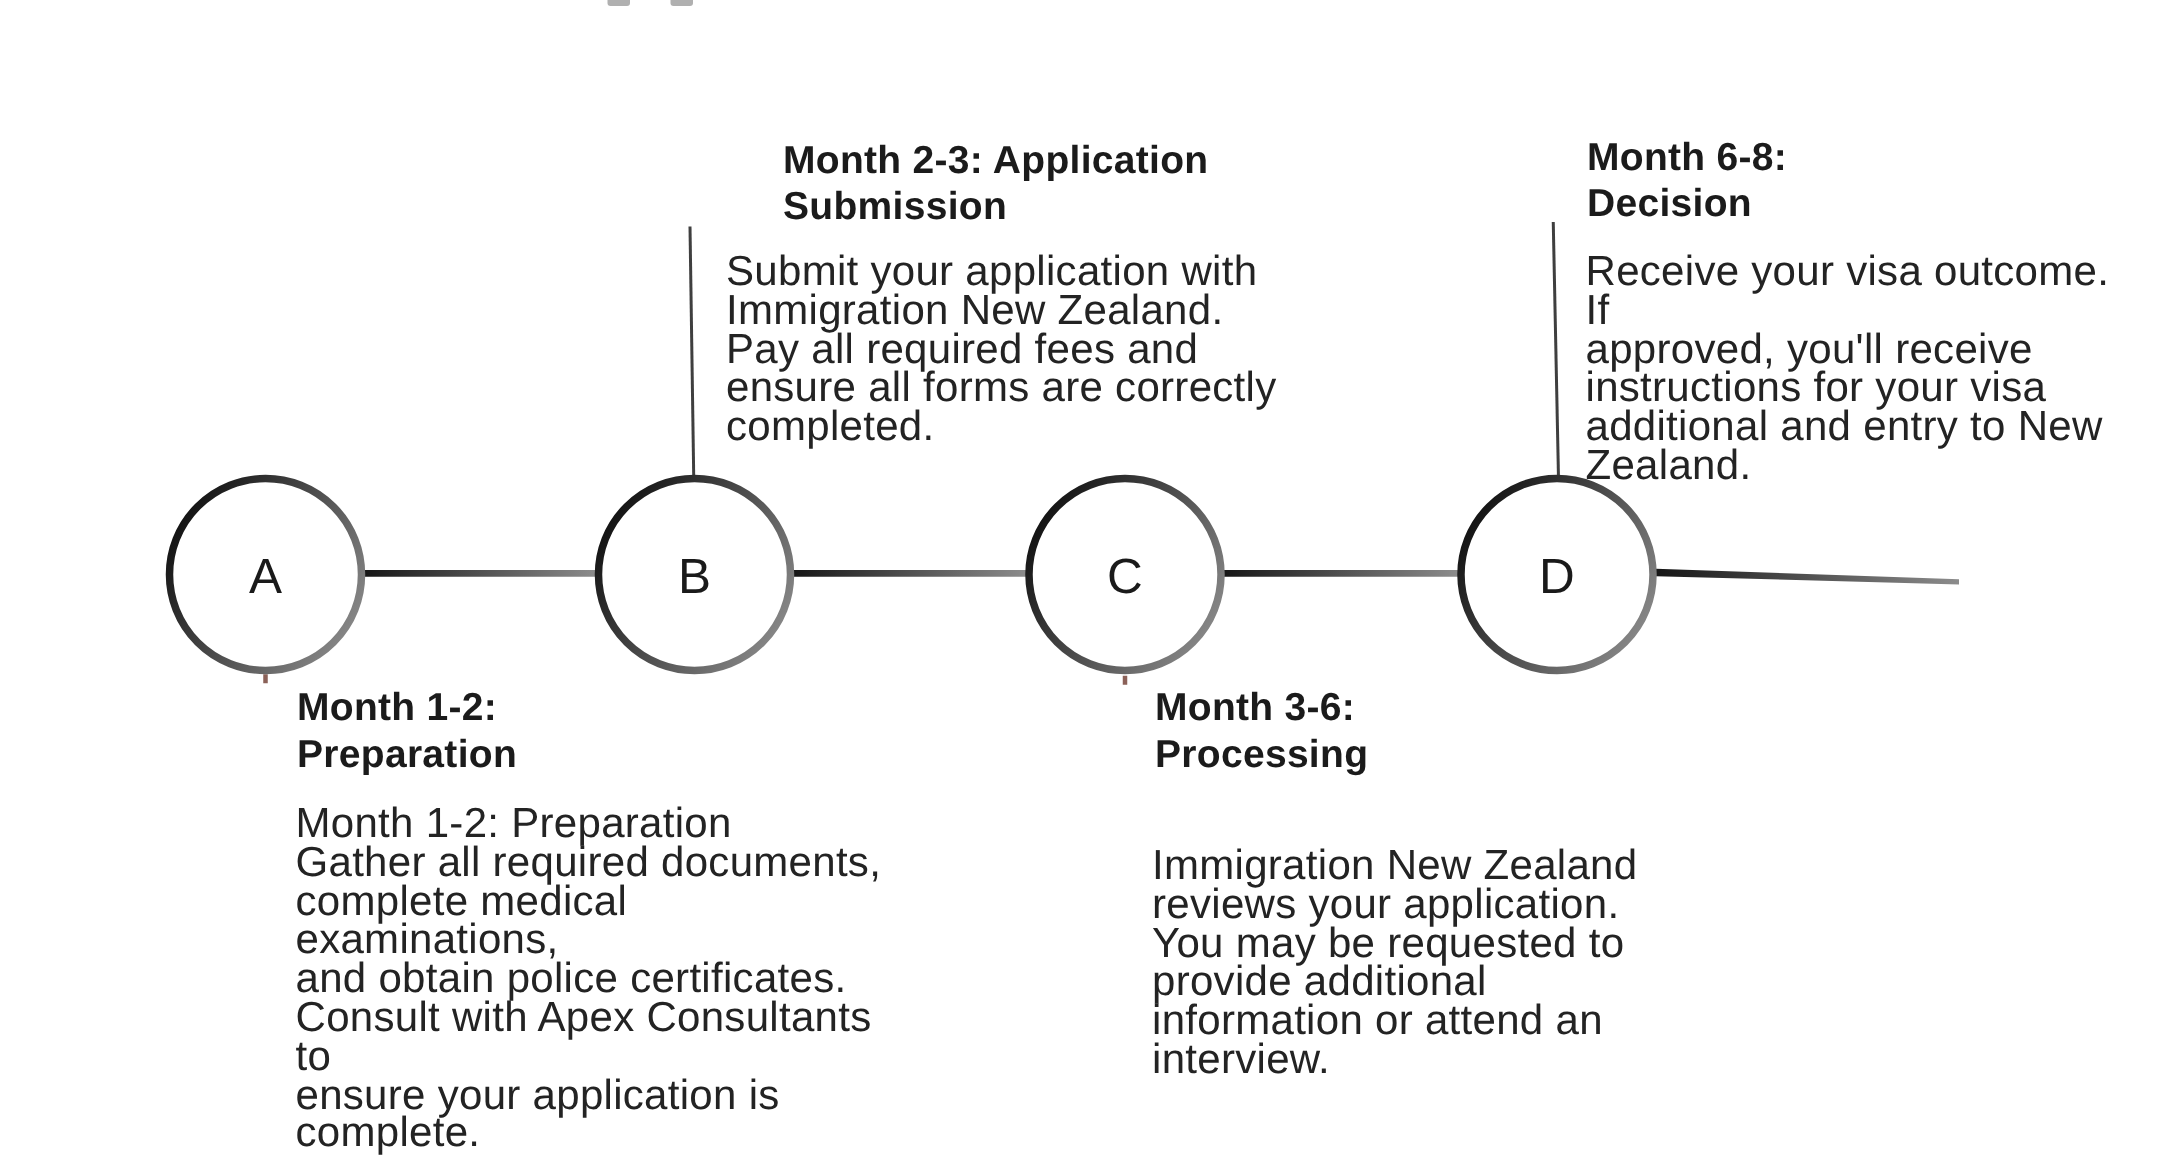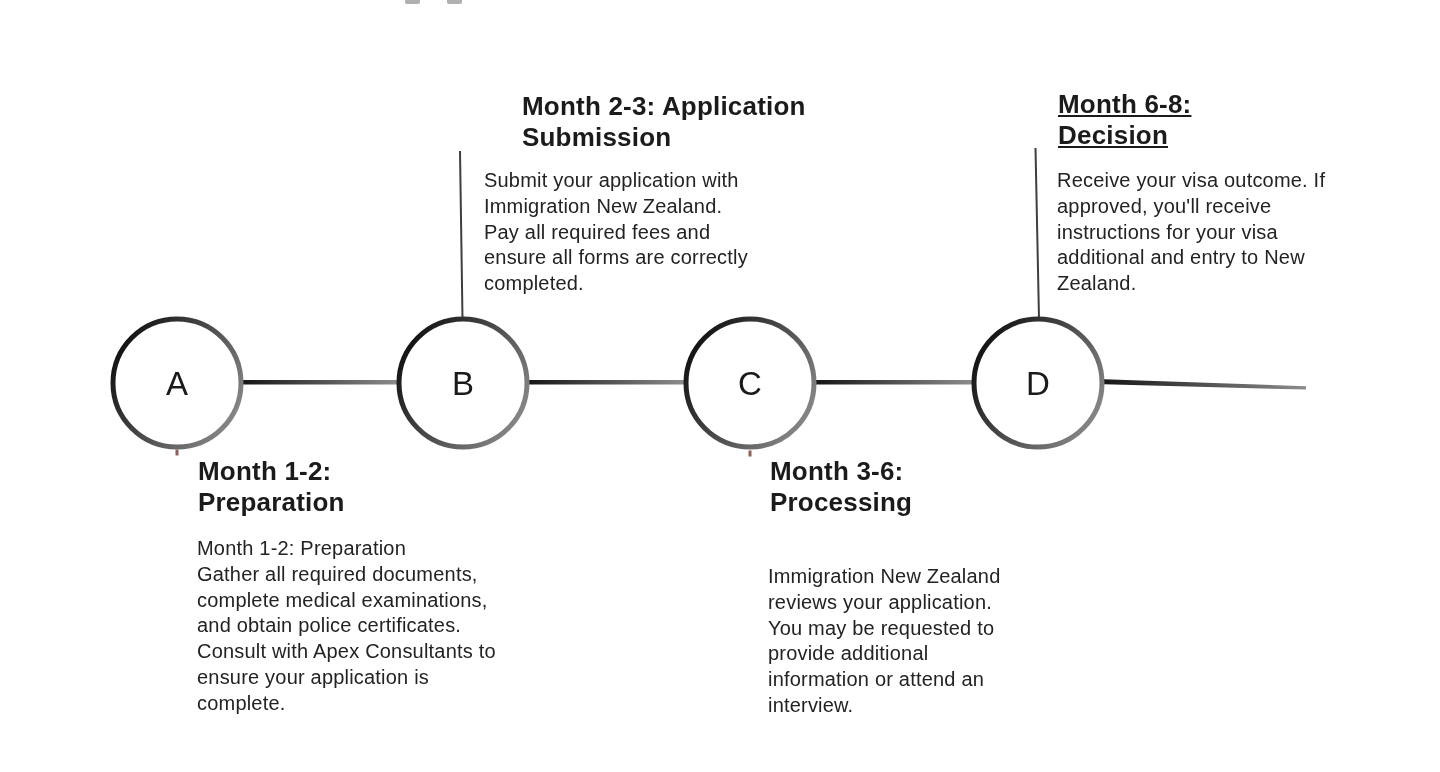--- a/index.html
+++ b/index.html
@@ -14,21 +14,21 @@
     position:absolute;
     font-weight:bold;
     font-size:26px;
     line-height:31px;
     color:#1b1b1b;
     letter-spacing:0.2px;
     white-space:pre-line;
   }
   .stage-body{
     position:absolute;
-    font-size:20px;
+    font-size:28px;
     line-height:25.8px;
     color:#232323;
     letter-spacing:0.2px;
     white-space:pre-line;
   }
   .crop-fragment{
     position:absolute;
     top:0;height:4px;width:15px;
     background:#b0b0b0;
     border-radius:0 0 2px 2px;
@@ -83,21 +83,21 @@
   </svg>
 
   <div class="stage-title" style="left:484px;top:91px;width:400px;margin-left:38px;">Month 2-3: Application
 Submission</div>
   <div class="stage-body" style="left:484px;top:168px;width:400px;">Submit your application with
 Immigration New Zealand.
 Pay all required fees and
 ensure all forms are correctly
 completed.</div>
 
-  <div class="stage-title" style="left:1058px;top:89px;width:360px;text-decoration:underline;">Month 6-8:
+  <div class="stage-title" style="left:1058px;top:89px;width:360px;">Month 6-8:
 Decision</div>
   <div class="stage-body" style="left:1057px;top:168px;width:370px;">Receive your visa outcome. If
 approved, you'll receive
 instructions for your visa
 additional and entry to New
 Zealand.</div>
 
   <div class="stage-title" style="left:198px;top:456px;width:360px;">Month 1-2:
 Preparation</div>
   <div class="stage-body" style="left:197px;top:536px;width:400px;">Month 1-2: Preparation

